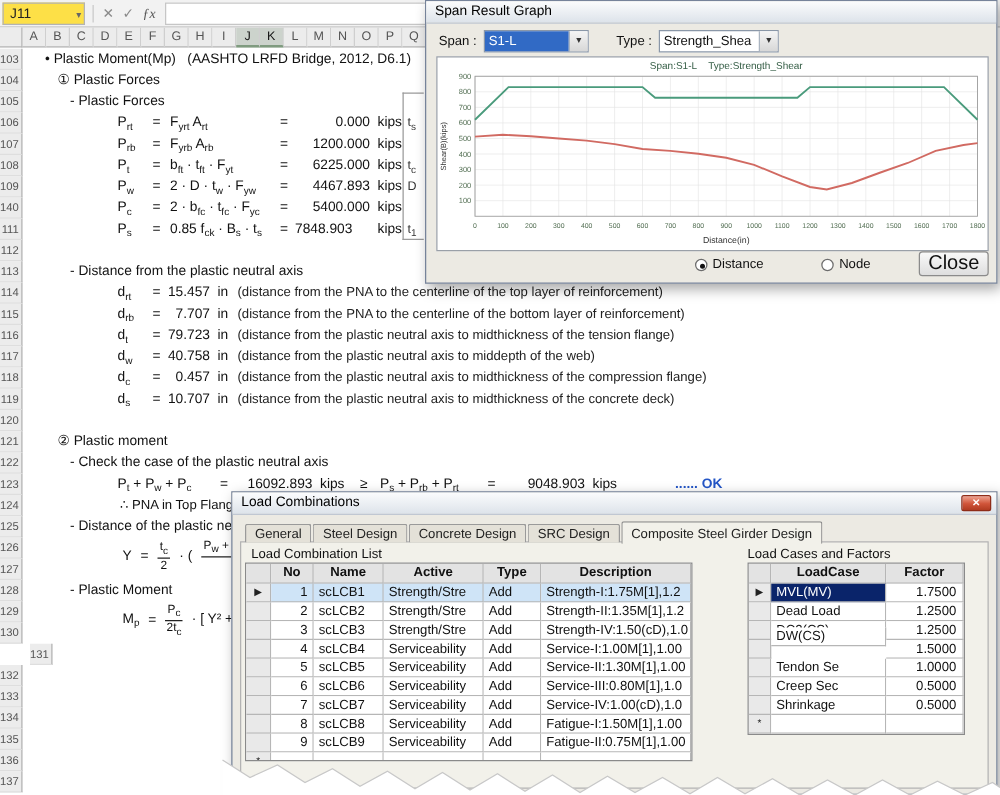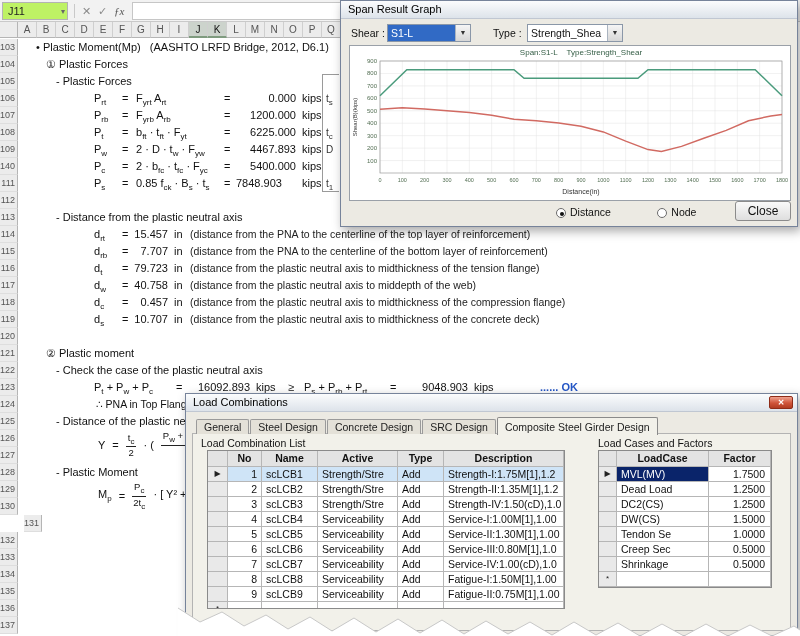--- a/index.html
+++ b/index.html
@@ -1,21 +1,21 @@
 <!DOCTYPE html>
 <html><head>
 <meta charset="utf-8">
 <style>
 *{margin:0;padding:0;box-sizing:border-box}
 html,body{width:800px;height:636px;overflow:hidden;background:#fff;font-family:"Liberation Sans",sans-serif}
 #screen{position:relative;width:800px;height:636px;background:#fff;overflow:hidden}
 .abs{position:absolute}
 
 #fbar{left:0;top:0;width:800px;height:22px;background:#f2f2f2;border-bottom:1px solid #c9c9c9;z-index:1}
-#namebox{position:absolute;left:2px;top:2px;width:66px;height:18px;background:#bef264;border:1px solid #b3b3b3;font-size:11px;line-height:16px;padding-left:5px;color:#222}
+#namebox{position:absolute;left:2px;top:2px;width:66px;height:18px;background:#fde047;border:1px solid #b3b3b3;font-size:11px;line-height:16px;padding-left:5px;color:#222}
 .nba{position:absolute;right:2px;top:1px;font-size:8px;color:#666}
 .fsep{position:absolute;left:74px;top:4px;width:1px;height:14px;background:#c9c9c9}
 .ficon{position:absolute;top:3px;height:16px;line-height:16px;font-size:11px;color:#8a8a8a}
 #fx-ic{font-style:italic;color:#555;font-family:"Liberation Serif",serif}
 #ffield{position:absolute;left:132px;top:2px;width:664px;height:18px;background:#fff;border:1px solid #c6c6c6}
 #corner{left:0;top:22px;width:18px;height:16px;background:#ececec;border-right:1px solid #b5b5b5;border-bottom:1px solid #b5b5b5;z-index:1}
 .colh{position:absolute;top:22px;width:19px;height:16px;background:#ececec;border-right:1px solid #cfcfcf;border-bottom:1px solid #b5b5b5;font-size:10px;line-height:15px;text-align:center;color:#555}
 .colh-sel{background:#ccd3cc;border-bottom:2px solid #7f9b7f;color:#111}
 .rowh{position:absolute;left:0;width:18px;height:17px;background:#ececec;border-right:1px solid #b5b5b5;border-bottom:1px solid #dedede;font-size:9px;line-height:16px;text-align:right;padding-right:2px;color:#555}
 
@@ -33,21 +33,21 @@
 
 .dlg{position:absolute;background:#eceae3;border:1px solid #76839a;box-shadow:3px 4px 10px rgba(0,0,0,.35)}
 .tbar{position:relative;height:18px;background:linear-gradient(#fbfcfd,#dde3ea);border-bottom:1px solid #c0c7d2;font-size:11px;line-height:17px;padding-left:7px;color:#000}
 .closex{position:absolute;top:2px;right:4px;width:24px;height:13px;background:linear-gradient(#efa28f,#d05439 55%,#b13c22);border:1px solid #8f2c18;border-radius:2px;color:#fff;font-size:8px;line-height:11px;text-align:center;font-weight:bold}
 .dlbl{position:absolute;font-size:10.5px;color:#111;white-space:nowrap}
 .combo{position:absolute;height:18px;background:#fff;border:1px solid #8a97a8;display:flex}
 .combo-txt{flex:1;font-size:10.5px;line-height:16px;padding:0 3px;white-space:nowrap;overflow:hidden;color:#111}
 .combo-sel{background:#316ac5;color:#fff}
 .combo-btn{width:15px;background:linear-gradient(#f5f5f5,#d7d7d7);border-left:1px solid #aab4c0;font-size:7px;line-height:15px;text-align:center;color:#333}
 .chartbox{position:absolute;background:#fff;border:1px solid #9aa0a8}
-.btn{position:absolute;background:linear-gradient(#f9f9f9,#dedede);border:1px solid #8b8b8b;border-radius:3px;font-size:12px;line-height:18px;text-align:center;color:#111}
+.btn{position:absolute;background:linear-gradient(#f9f9f9,#dedede);border:1px solid #8b8b8b;border-radius:3px;font-size:16px;line-height:18px;text-align:center;color:#111}
 .radio{display:inline-flex;align-items:flex-end;font-size:10.5px;color:#111;margin-right:42px}
 .rdot{width:10px;height:10px;border-radius:50%;border:1px solid #6c6c6c;background:#fff;margin-right:4px;position:relative;display:inline-block}
 .rdot-on::after{content:"";position:absolute;left:2.5px;top:2.5px;width:4px;height:4px;background:#111;border-radius:50%}
 #lc-tabs{position:absolute;left:10px;top:22px;height:18px;display:flex;align-items:flex-end}
 .tab{border:1px solid #9a9a9a;border-bottom:none;background:#e4e1d8;padding:0 7px;font-size:10.5px;height:15px;line-height:15px;margin-right:1px;border-radius:2px 2px 0 0;color:#222;white-space:nowrap}
 .tab-active{background:#f2f1ea;height:18px;line-height:18px;position:relative;z-index:3;margin-bottom:-1px;border-color:#8a8a8a}
 .panel{position:absolute;left:6px;top:39px;right:6px;bottom:4px;background:#f2f1ea;border:1px solid #b3b3b3}
 .gtbl{position:absolute;background:#fff;border:1px solid #8a8a8a;overflow:hidden}
 .tc{position:absolute;font-size:10.5px;height:15px;line-height:14px;border-right:1px solid #b6b6b6;border-bottom:1px solid #b6b6b6;background:#fff;overflow:hidden;white-space:nowrap;color:#111}
 .tch{background:#e3e3e3;font-weight:bold;text-align:center}
@@ -285,21 +285,21 @@
       <div class="rowh" style="top: 566px;">134</div>
       <div class="rowh" style="top: 583px;">135</div>
       <div class="rowh" style="top: 600px;">136</div>
       <div class="rowh" style="top: 617px;">137</div>
     </div>
 
   <div id="span-dlg" class="dlg" style="left:340px;top:0;width:458px;height:227px">
     <div class="tbar">
       <span>Span Result Graph</span>
     </div>
-    <span class="dlbl" style="left:10px;top:26px">Shear :</span>
+    <span class="dlbl" style="left:10px;top:26px">Span :</span>
     <div class="combo" style="left:46px;top:23px;width:84px">
       <span class="combo-txt combo-sel">S1-L</span>
       <span class="combo-btn">▼</span>
     </div>
     <span class="dlbl" style="left:152px;top:26px">Type :</span>
     <div class="combo" style="left:186px;top:23px;width:96px">
       <span class="combo-txt">Strength_Shea</span>
       <span class="combo-btn">▼</span>
     </div>
     <div class="chartbox" style="left:8px;top:44px;width:442px;height:156px">
@@ -389,21 +389,21 @@
     <div class="panel"></div>
     <div id="lc-tabs">
         <span class="tab">General</span>
         <span class="tab">Steel Design</span>
         <span class="tab">Concrete Design</span>
         <span class="tab">SRC Design</span>
         <span class="tab tab-active">Composite Steel Girder Design</span>
       </div>
     <span class="dlbl" style="left:15px;top:43px">Load Combination List</span>
     <span class="dlbl" style="left:412px;top:43px">Load Cases and Factors</span>
-    <div id="combo-table" class="gtbl" style="left:21px;top:56px;width:358px;height:159px">
+    <div id="combo-table" class="gtbl" style="left:10px;top:56px;width:358px;height:159px">
         <div class="tc tch" style="left: 0px; top: 0px; width: 20px; height: 16px; line-height: 15px;"></div>
         <div class="tc tch" style="left: 20px; top: 0px; width: 34px; height: 16px; line-height: 15px;">No</div>
         <div class="tc tch" style="left: 54px; top: 0px; width: 56px; height: 16px; line-height: 15px;">Name</div>
         <div class="tc tch" style="left: 110px; top: 0px; width: 80px; height: 16px; line-height: 15px;">Active</div>
         <div class="tc tch" style="left: 190px; top: 0px; width: 46px; height: 16px; line-height: 15px;">Type</div>
         <div class="tc tch" style="left: 236px; top: 0px; width: 120px; height: 16px; line-height: 15px;">Description</div>
         <div class="tc tsel" style="left: 0px; top: 16px; width: 20px;">▶</div>
         <div class="tc trow-sel" style="left: 20px; top: 16px; width: 34px; text-align: right; padding: 0px 4px 0px 0px;">1</div>
         <div class="tc trow-sel" style="left: 54px; top: 16px; width: 56px; text-align: left; padding: 0px 0px 0px 4px;">scLCB1</div>
         <div class="tc trow-sel" style="left: 110px; top: 16px; width: 80px; text-align: left; padding: 0px 0px 0px 4px;">Strength/Stre</div>
@@ -471,21 +471,21 @@
         <div class="tc tsel" style="left: 0px; top: 16px; width: 18px;">▶</div>
         <div class="tc cell-navy" style="left: 18px; top: 16px; width: 92px; padding: 0px 0px 0px 4px;">MVL(MV)</div>
         <div class="tc" style="left: 110px; top: 16px; width: 62px; text-align: right; padding: 0px 5px 0px 0px;">1.7500</div>
         <div class="tc tsel" style="left: 0px; top: 31px; width: 18px;"></div>
         <div class="tc" style="left: 18px; top: 31px; width: 92px; padding: 0px 0px 0px 4px;">Dead Load</div>
         <div class="tc" style="left: 110px; top: 31px; width: 62px; text-align: right; padding: 0px 5px 0px 0px;">1.2500</div>
         <div class="tc tsel" style="left: 0px; top: 46px; width: 18px;"></div>
         <div class="tc" style="left: 18px; top: 46px; width: 92px; padding: 0px 0px 0px 4px;">DC2(CS)</div>
         <div class="tc" style="left: 110px; top: 46px; width: 62px; text-align: right; padding: 0px 5px 0px 0px;">1.2500</div>
         <div class="tc tsel" style="left: 0px; top: 61px; width: 18px;"></div>
-        <div class="tc" style="left: 18px; top: 61px; width: 92px; padding: 0px 0px 0px 4px;">DW(CS)</div>
+        <div class="tc" style="left: 18px; top: 51px; width: 92px; padding: 0px 0px 0px 4px;">DW(CS)</div>
         <div class="tc" style="left: 110px; top: 61px; width: 62px; text-align: right; padding: 0px 5px 0px 0px;">1.5000</div>
         <div class="tc tsel" style="left: 0px; top: 76px; width: 18px;"></div>
         <div class="tc" style="left: 18px; top: 76px; width: 92px; padding: 0px 0px 0px 4px;">Tendon Se</div>
         <div class="tc" style="left: 110px; top: 76px; width: 62px; text-align: right; padding: 0px 5px 0px 0px;">1.0000</div>
         <div class="tc tsel" style="left: 0px; top: 91px; width: 18px;"></div>
         <div class="tc" style="left: 18px; top: 91px; width: 92px; padding: 0px 0px 0px 4px;">Creep Sec</div>
         <div class="tc" style="left: 110px; top: 91px; width: 62px; text-align: right; padding: 0px 5px 0px 0px;">0.5000</div>
         <div class="tc tsel" style="left: 0px; top: 106px; width: 18px;"></div>
         <div class="tc" style="left: 18px; top: 106px; width: 92px; padding: 0px 0px 0px 4px;">Shrinkage</div>
         <div class="tc" style="left: 110px; top: 106px; width: 62px; text-align: right; padding: 0px 5px 0px 0px;">0.5000</div>

